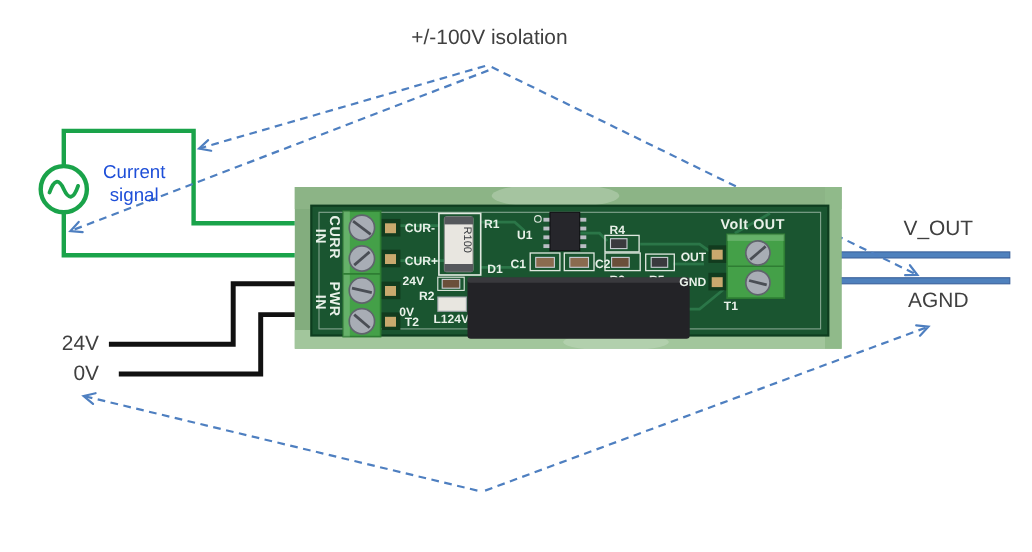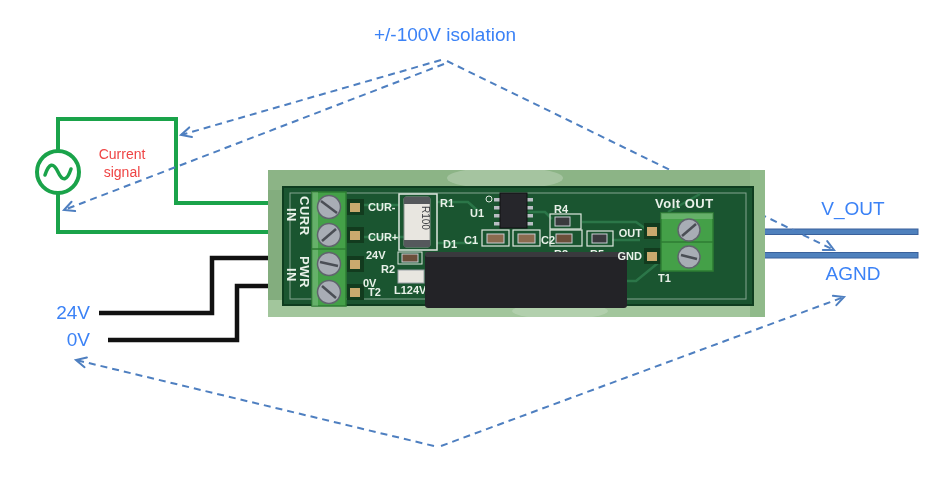--- a/index.html
+++ b/index.html
@@ -1,22 +1,22 @@
 <!DOCTYPE html>
 <html><head>
 <meta charset="utf-8">
 <style>
   html,body{margin:0;padding:0;background:#ffffff;}
   #canvas{position:relative;width:938px;height:502px;background:#ffffff;overflow:hidden;
           font-family:"Liberation Sans",sans-serif;}
   #scene{position:absolute;left:0;top:0;}
-  .lbl{position:absolute;font-size:19px;color:#3b82f6;line-height:1.25;white-space:pre-line;}
+  .lbl{position:absolute;font-size:19px;color:#404040;line-height:1.25;white-space:pre-line;}
   .lbl.center{text-align:center;}
   .lbl.right{text-align:right;}
-  .lbl.green{color:#ef4444;font-size:14px;}
+  .lbl.green{color:#1d4ed8;font-size:17px;}
   svg text{font-family:"Liberation Sans",sans-serif;}
   .silk{fill:#e9f1e9;font-weight:bold;}
   .s11{font-size:11px;}
   .s10{font-size:10px;}
   .s13{font-size:13px;letter-spacing:.5px;}
 </style>
 </head>
 <body>
 
 <div id="canvas">

